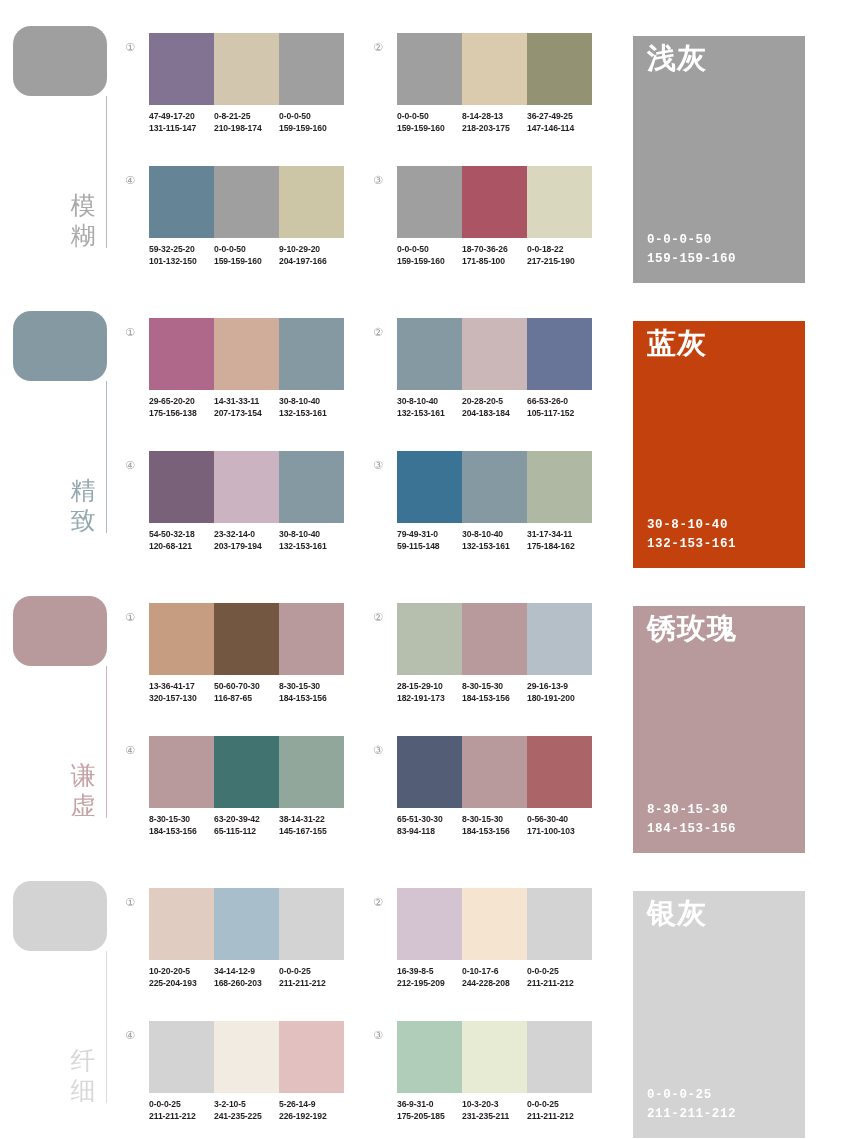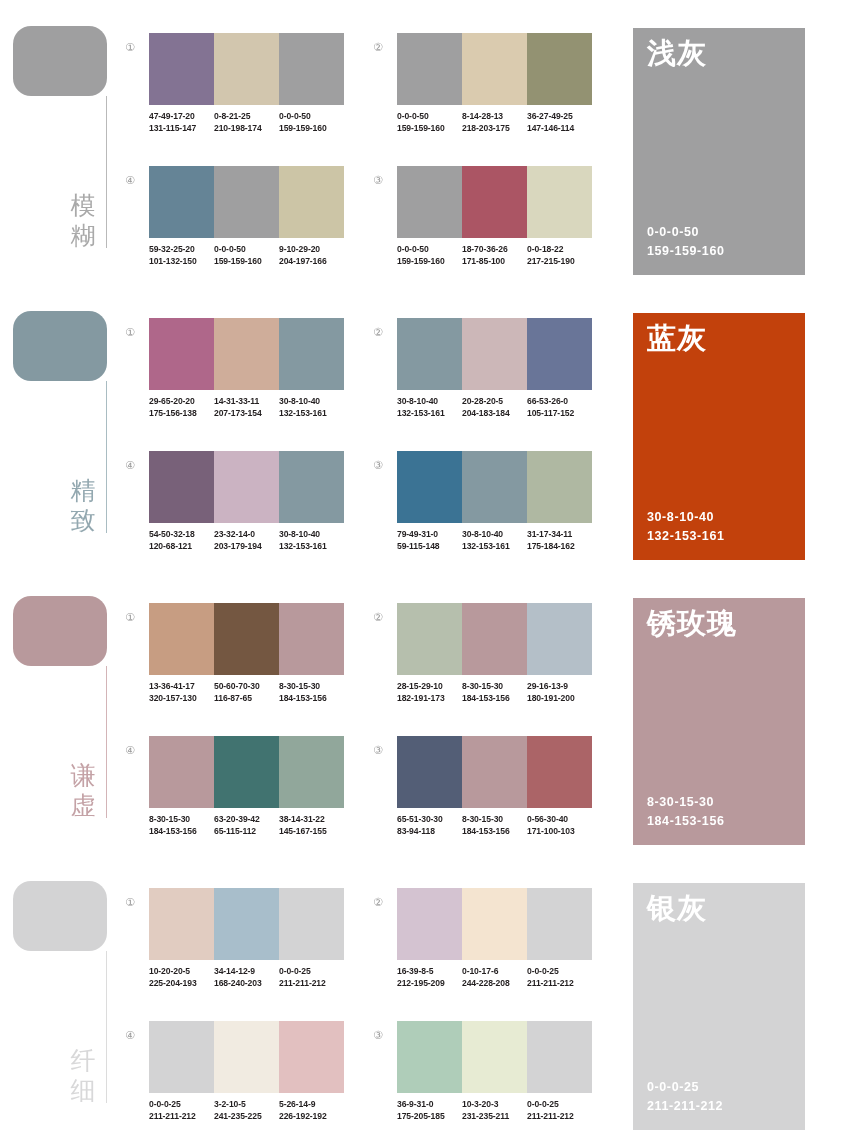--- a/index.html
+++ b/index.html
@@ -56,22 +56,22 @@
     width:65px;
     font-size:8.6px;line-height:11.6px;
     font-weight:bold;
     color:#231f20;
     letter-spacing:-0.1px;
     white-space:nowrap;
   }
 
   
   .panel{
-    position:absolute;left:633px;top:28px;
-    width:172px;height:247px;
+    position:absolute;left:633px;top:36px;
+    width:172px;height:247px;font-family:Liberation Mono, monospace;
   }
   .panel-title{
     position:absolute;left:14px;top:8px;
     font-size:29px;line-height:34px;
     font-weight:bold;color:#ffffff;
     letter-spacing:1px;
   }
   .panel-codes{
     position:absolute;left:14px;bottom:14px;
     font-size:12.5px;line-height:19px;
@@ -390,21 +390,21 @@
           <div class="cell" style="background: rgb(168, 190, 203);"></div>
           <div class="cell" style="background: rgb(211, 211, 212);"></div>
         </div>
         <div class="labels">
           <div class="lab">
             <div>10-20-20-5</div>
             <div>225-204-193</div>
           </div>
           <div class="lab">
             <div>34-14-12-9</div>
-            <div>168-240-203</div>
+            <div>168-260-203</div>
           </div>
           <div class="lab">
             <div>0-0-0-25</div>
             <div>211-211-212</div>
           </div>
         </div>
       </div>
       <div class="group" style="left: 370px; top: 33px;">
         <div class="gnum">②</div>
         <div class="strip">

